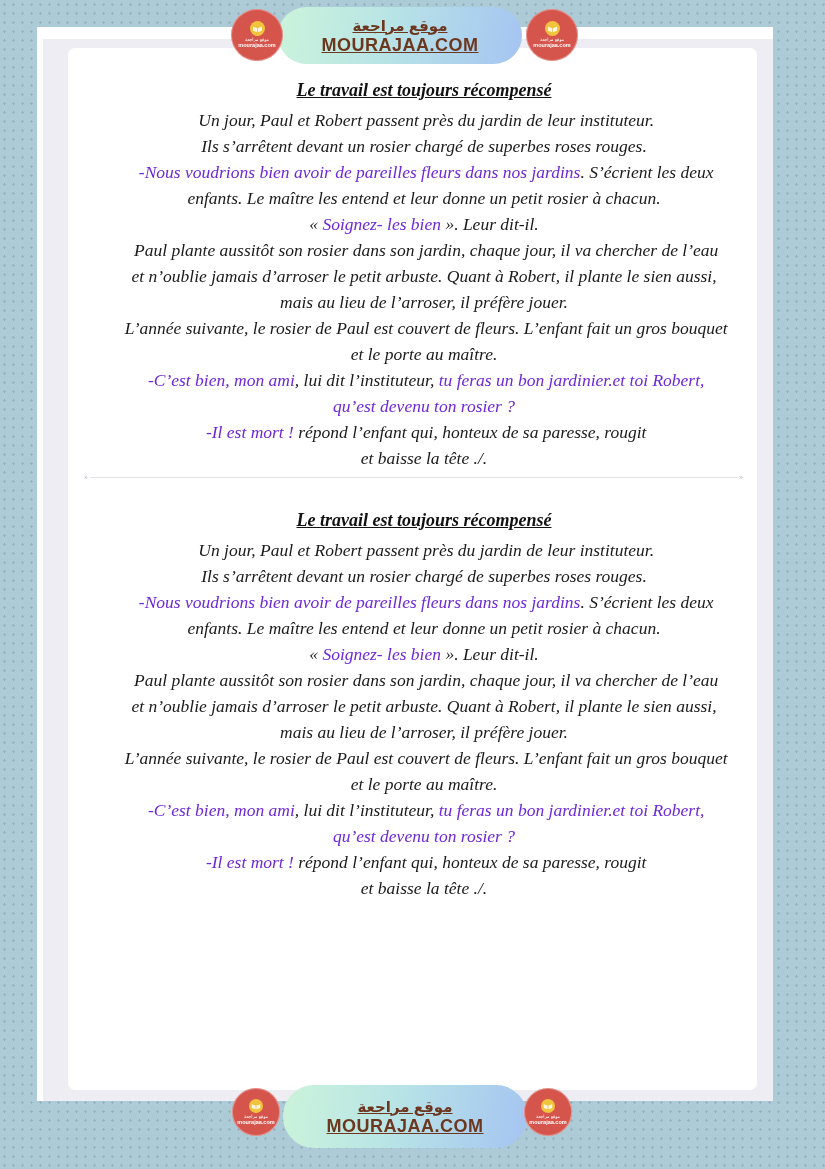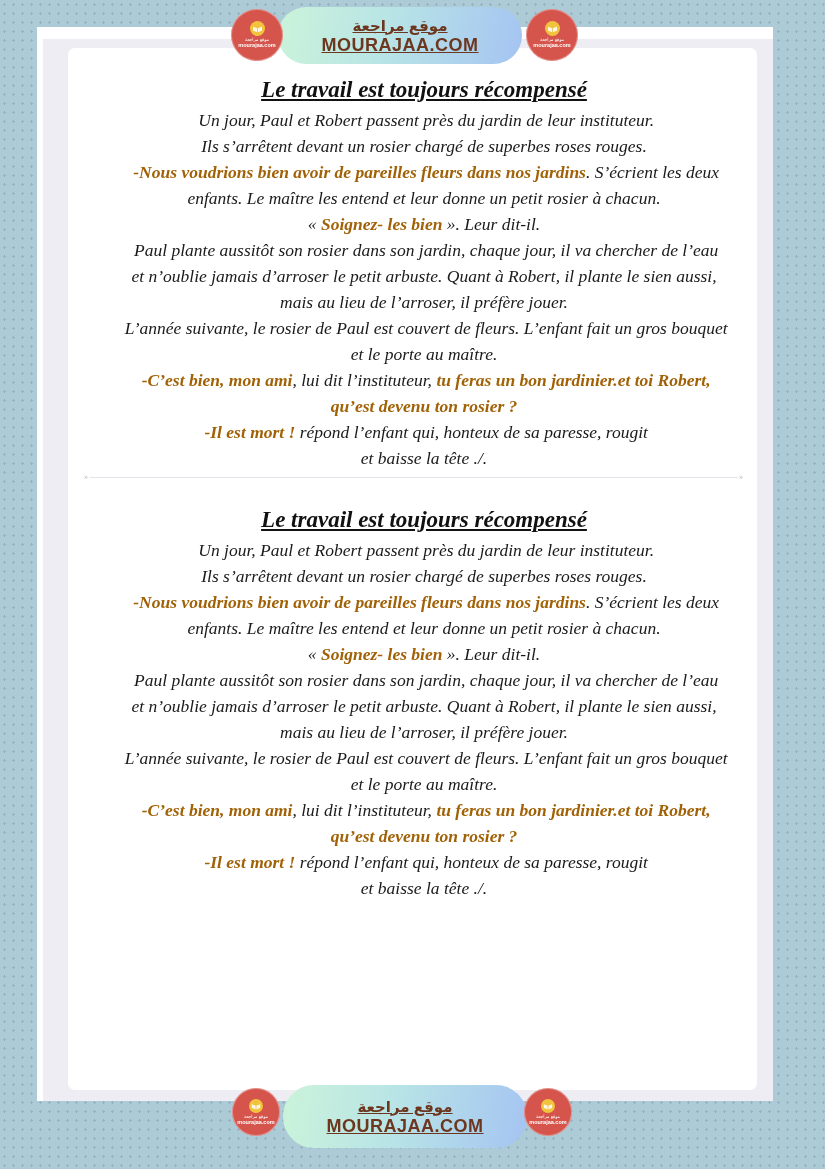--- a/index.html
+++ b/index.html
@@ -20,29 +20,29 @@
   }
   .content{
     position:absolute;left:31px;top:21px;width:689px;height:1042px;
     background:#ffffff;border-radius:7px;
   }
   .copy{position:absolute;left:30px;width:652px;color:#161616;}
   #copy1{top:30px;}
   #copy2{top:460px;}
   .copy-title{
     text-align:center;
-    font-style:italic;font-weight:bold;font-size:23px;line-height:24px;
+    font-style:italic;font-weight:bold;font-size:18px;line-height:24px;
     text-decoration:underline;
     margin-bottom:5px;color:#111;
   }
   .line{
     font-style:italic;font-size:17.5px;line-height:26px;height:26px;
     white-space:pre-wrap;color:#1a1a1a;text-align:center;
   }
-  .seg.bold{font-weight:bold;color:#a16207;margin-top:35px;}
+  .seg.bold{font-weight:normal;color:#6d28d9;margin-top:35px;}
   .divider{
     position:absolute;left:22px;top:429px;width:648px;height:1px;
     background:#e2e2e8;
   }
   .divider .tick{
     position:absolute;top:-4px;width:5px;height:7px;color:#b9b9c4;
     font-size:8px;line-height:7px;font-style:normal;
   }
   .divider .tick.left{left:-6px;}
   .divider .tick.right{right:-6px;}

